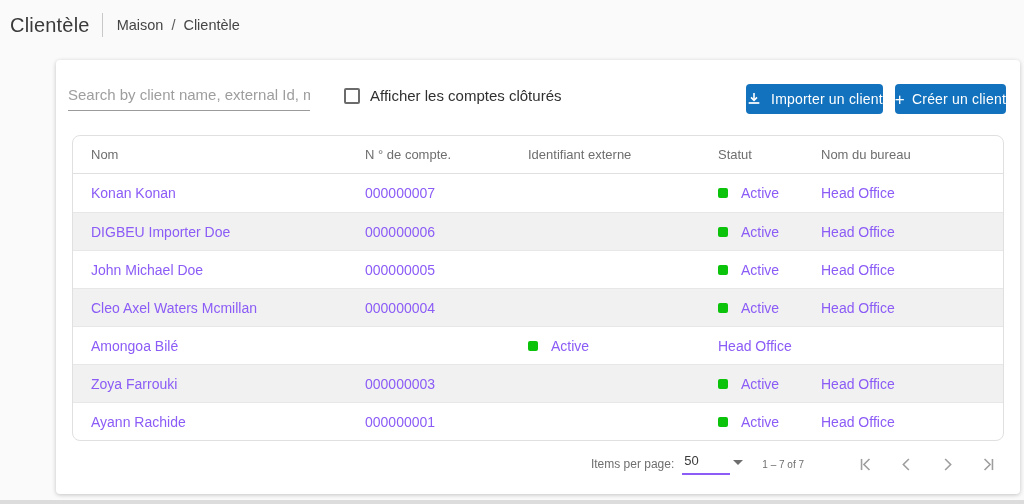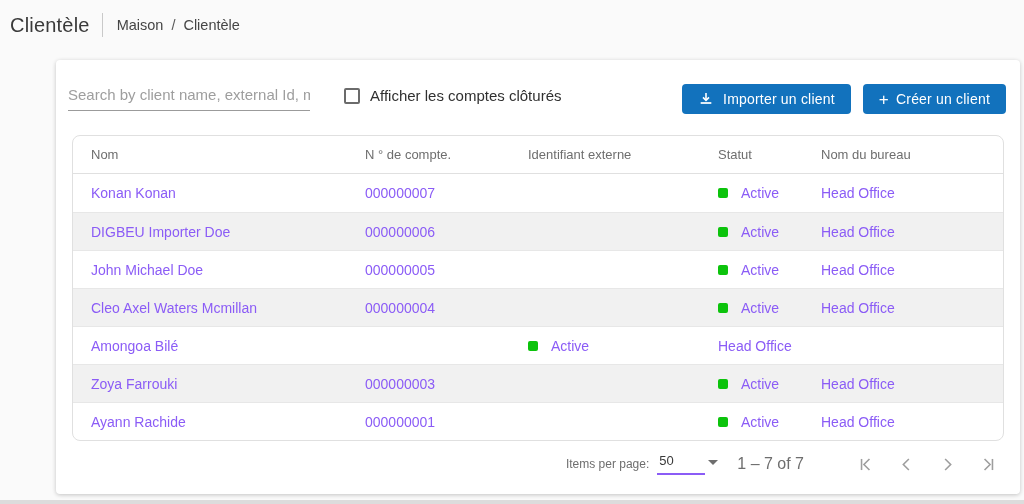--- a/index.html
+++ b/index.html
@@ -43,21 +43,21 @@
   .search-field::placeholder{ color:#9e9e9e; opacity:1; }
   .checkbox-group{ display:flex; align-items:center; margin-left:34px; margin-top:3px; }
   .checkbox-box{
     width:16px; height:16px; border:2px solid #6b6b6b; border-radius:2px;
     background:#fff; cursor:pointer; flex:none;
   }
   .checkbox-label{ font-size:15px; color:#303030; margin-left:10px;text-align:center; }
   .toolbar-spacer{ flex:1; }
   .btn{
     display:flex; align-items:center; justify-content:center;
-    height:30px; padding:0 16px; border:none; border-radius:4px;
+    height:30px; padding:0 0; border:none; border-radius:4px;
     background:var(--primary); color:#fff; font-size:14px; font-weight:500;
     font-family:inherit; cursor:pointer; letter-spacing:.2px;
   }
   .btn + .btn{ margin-left:12px; }
   .btn .ic{ margin-right:9px; display:inline-flex; }
   .btn .plus{ font-size:17px; font-weight:400; margin-right:7px; line-height:1; }
   
   .table{
     position:absolute; left:16px; top:75px; width:932px;
     border:1px solid #e0e0e0; border-radius:8px; overflow:hidden; background:#fff;
@@ -86,21 +86,21 @@
     display:flex; align-items:flex-end; justify-content:space-between;
     width:48px; margin-left:8px; border-bottom:2px solid #8b5cf6;
     padding:0 2px 5px 2px; cursor:pointer;gap:34px;
   }
   .page-size-value{ font-size:13px; color:#3a3a3a; }
   .select-arrow{
     width:0; height:0; margin-bottom:3px;
     border-left:5px solid transparent; border-right:5px solid transparent;
     border-top:5px solid #6e6e6e;
   }
-  .range-label{ margin:0 30px 0 32px; font-size:16px; color:#6e6e6e; }
+  .range-label{ margin:0 30px 0 32px; font-size:10px; color:#6e6e6e; }
   .nav-btn{
     background:none; border:none; padding:0; margin-left:22px;
     display:inline-flex; align-items:center; cursor:default;
   }
   .nav-btn svg{ stroke:#9e9e9e; }
   
   .footer-strip{ position:absolute; left:0; right:0; bottom:0; height:4px; background:#dcdcdc; }
 </style>
 </head>
 <body>

